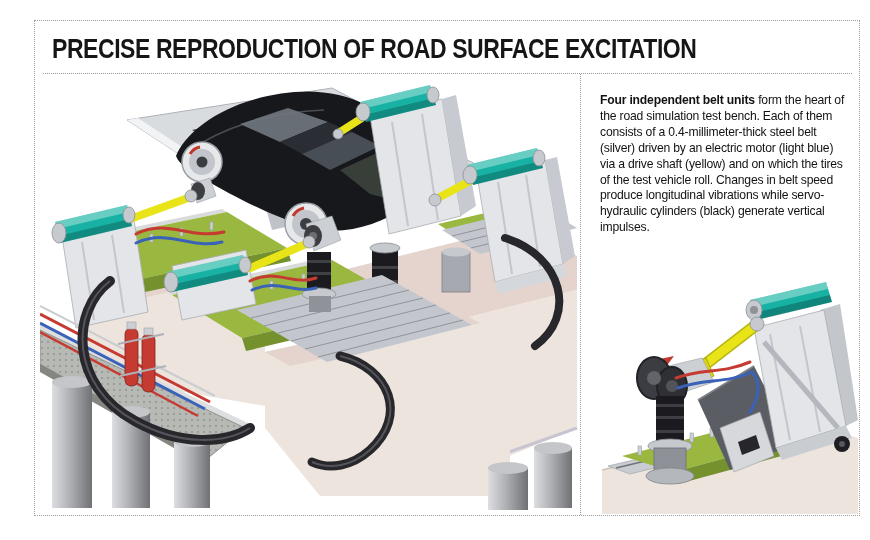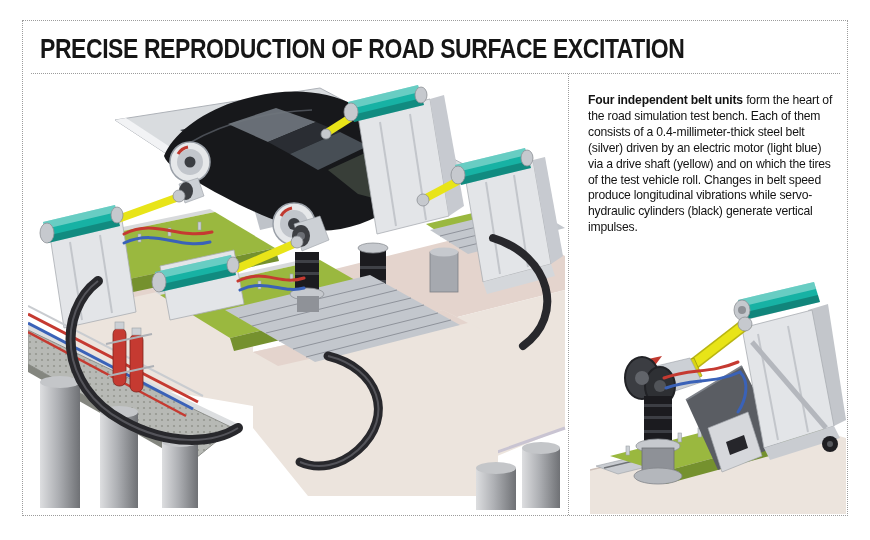--- a/index.html
+++ b/index.html
@@ -3,21 +3,21 @@
 <meta charset="utf-8">
 <style>
   html,body{margin:0;padding:0;}
   body{
     width:870px;height:540px;position:relative;overflow:hidden;
     background:#ffffff;
     font-family:"Liberation Sans", sans-serif;
     -webkit-font-smoothing:antialiased;
   }
   .frame{
-    position:absolute;left:22px;top:20px;width:824px;height:494px;
+    position:absolute;left:34px;top:20px;width:824px;height:494px;
     border:1px dotted var(--border-gray,#9c9c9c);
   }
   .page-title{
     position:absolute;left:17px;top:12px;margin:0;
     font-size:28px;font-weight:700;color:var(--title-black,#161616);
     letter-spacing:-0.5px;white-space:nowrap;
     transform:scaleX(0.82);transform-origin:0 50%;
   }
   .title-rule{
     position:absolute;left:8px;right:7px;top:52px;height:0;

